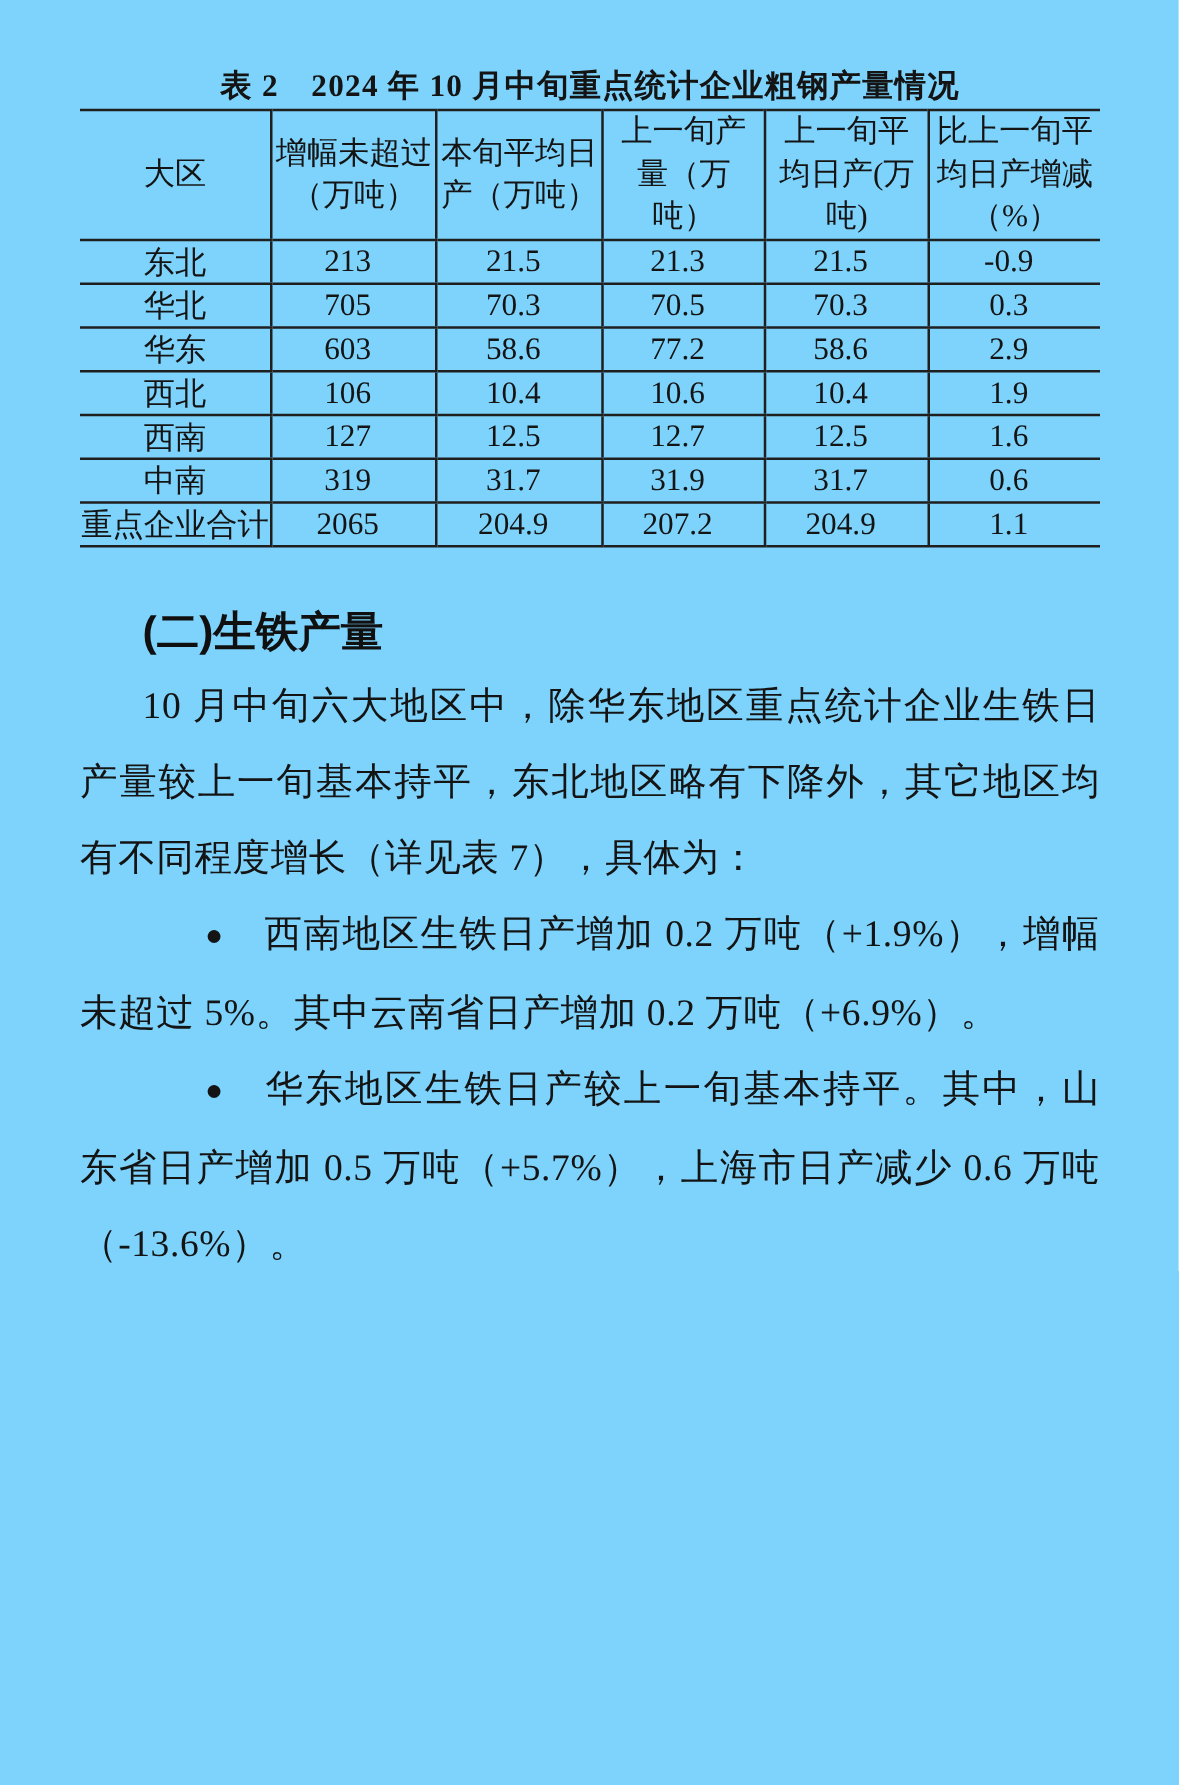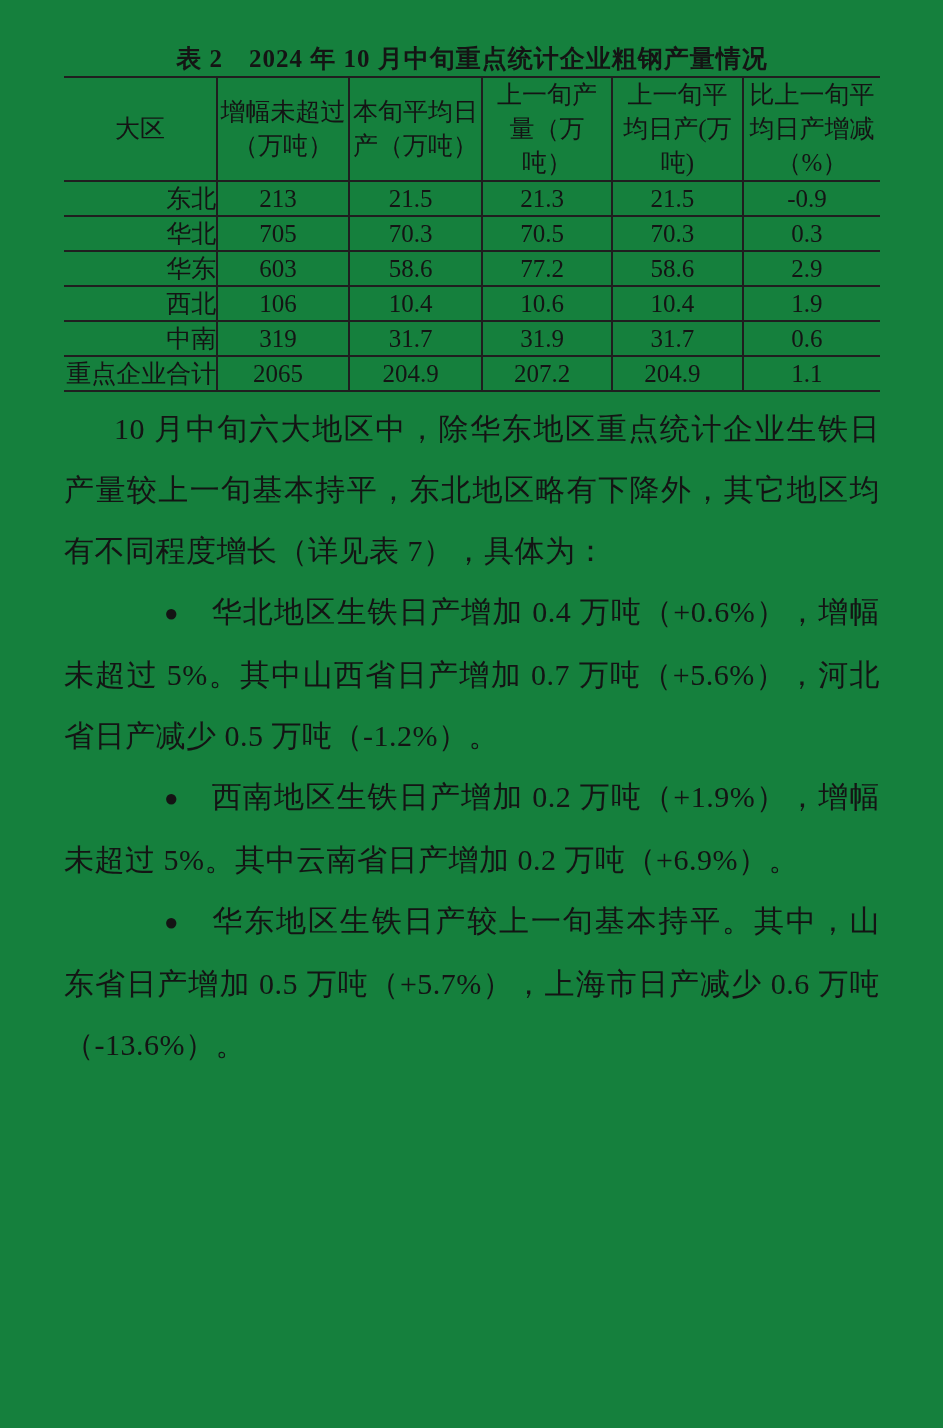--- a/index.html
+++ b/index.html
@@ -1,23 +1,23 @@
 <!DOCTYPE html>
 <html><head>
 <meta charset="utf-8">
 <style>
   html, body { margin: 0; padding: 0; background: #ffffff; }
   .page {
     position: relative;
     width: 943px;
     height: 1428px;
     margin: 0 auto;
-    background: #15803d;
+    background: #7dd3fc;
     box-sizing: border-box;
-    padding: 44px 63px 0 64px;
+    padding: 55px 63px 0 64px;
     font-family: "Liberation Serif", "DejaVu Serif", serif;
     color: #141414;
     overflow: hidden;
   }
   .table-title {
     text-align: center;
     font-size: 25px;
     font-weight: bold;
     line-height: 30px;
     margin: 0 0 2px 0;
@@ -44,21 +44,21 @@
     vertical-align: middle;
     line-height: 34px;
     padding: 0 2px;
   }
   table.data tbody td {
     height: 31px;
     font-size: 25px;
     vertical-align: middle;
     padding: 0;
   }
-  td.region { text-align: right; }
+  td.region { text-align: center; }
   td.num { text-align: center; padding-right: 10px !important; }
   .section-heading {
     font-family: "Liberation Sans", "DejaVu Sans", sans-serif;
     font-size: 34px;
     font-weight: bold;
     line-height: 44px;
     margin: 46px 0 0 0;
     padding-left: 50px;
     color: #101010;
   }
@@ -132,42 +132,50 @@
       </tr>
       <tr>
         <td class="region">西北</td>
         <td class="num">106</td>
         <td class="num">10.4</td>
         <td class="num">10.6</td>
         <td class="num">10.4</td>
         <td class="num">1.9</td>
       </tr>
       <tr>
+        <td class="region">西南</td>
+        <td class="num">127</td>
+        <td class="num">12.5</td>
+        <td class="num">12.7</td>
+        <td class="num">12.5</td>
+        <td class="num">1.6</td>
+      </tr>
+      <tr>
         <td class="region">中南</td>
         <td class="num">319</td>
         <td class="num">31.7</td>
         <td class="num">31.9</td>
         <td class="num">31.7</td>
         <td class="num">0.6</td>
       </tr>
       <tr>
         <td class="region">重点企业合计</td>
         <td class="num">2065</td>
         <td class="num">204.9</td>
         <td class="num">207.2</td>
         <td class="num">204.9</td>
         <td class="num">1.1</td>
       </tr>
     </tbody>
   </table>
 
+  <h2 class="section-heading">(二)生铁产量</h2>
 
   <p class="para indent first">10 月中旬六大地区中，除华东地区重点统计企业生铁日产量较上一旬基本持平，东北地区略有下降外，其它地区均有不同程度增长（详见表 7），具体为：</p>
 
-  <p class="para bullet"><span class="bullet-mark">●</span><span>华北地区生铁日产增加 0.4 万吨（+0.6%），增幅未超过 5%。其中山西省日产增加 0.7 万吨（+5.6%），河北省日产减少 0.5 万吨（-1.2%）。</span></p>
 
 
   <p class="para bullet"><span class="bullet-mark">●</span><span>西南地区生铁日产增加 0.2 万吨（+1.9%），增幅未超过 5%。其中云南省日产增加 0.2 万吨（+6.9%）。</span></p>
 
 
   <p class="para bullet"><span class="bullet-mark">●</span><span>华东地区生铁日产较上一旬基本持平。其中，山东省日产增加 0.5 万吨（+5.7%），上海市日产减少 0.6 万吨（-13.6%）。</span></p>
 
 </div>
 
 </body></html>

